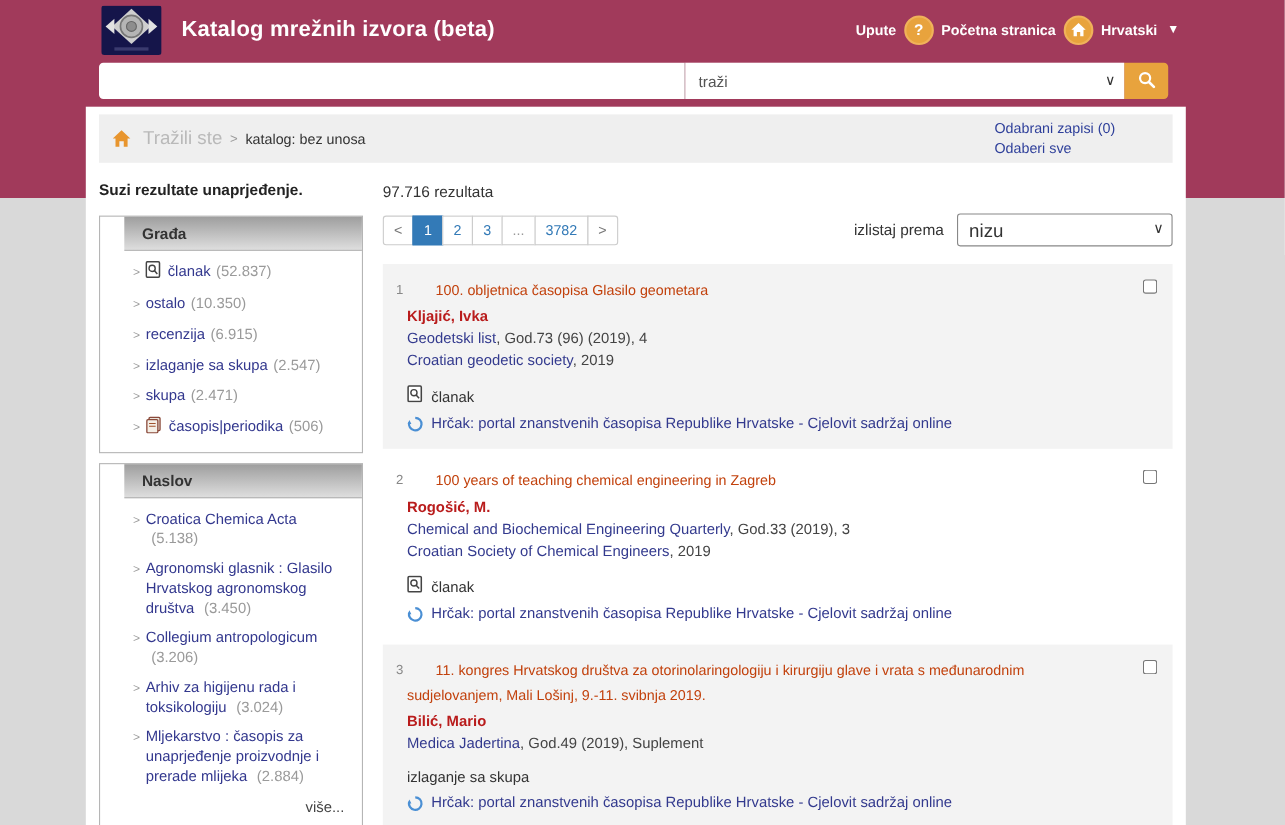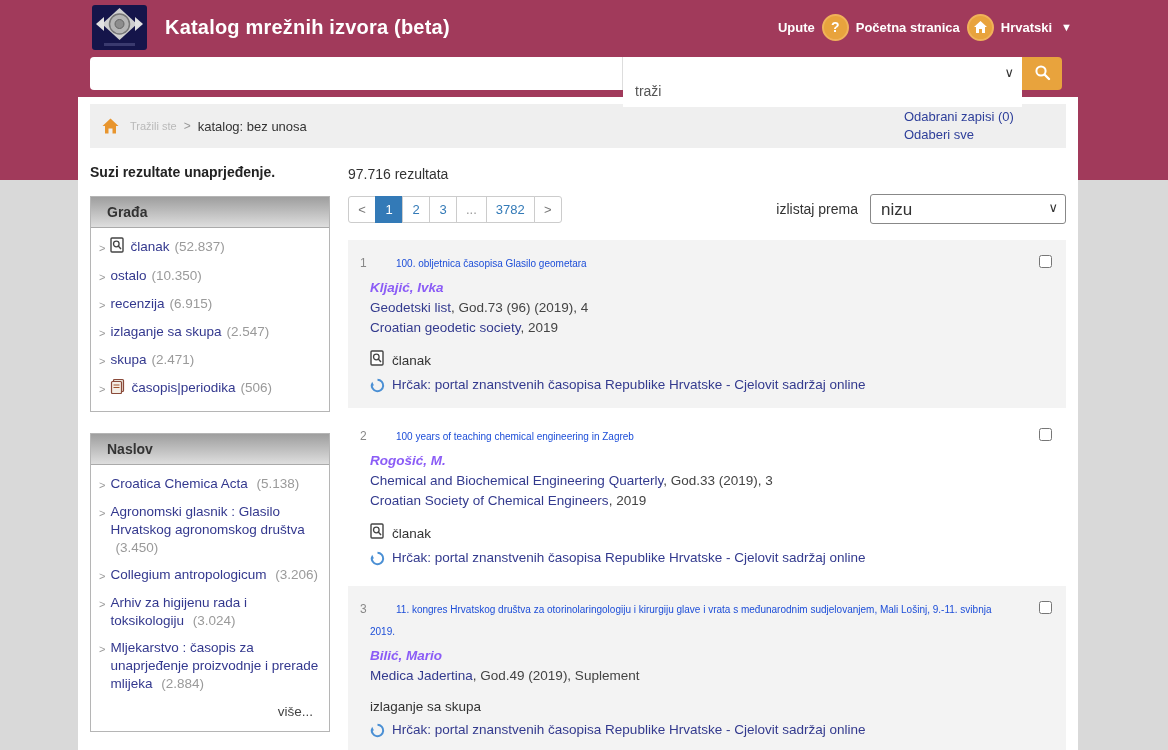--- a/index.html
+++ b/index.html
@@ -15,43 +15,43 @@
   .app-title { color:#fff; font-size:20px; font-weight:bold; margin-left:18px; letter-spacing:.2px; }
   .hdr-nav { margin-left:auto; display:flex; align-items:center; gap:7px; color:#fff; font-size:13px; font-weight:bold; padding-right:6px; }
   .hdr-link { color:#fff; text-decoration:none; cursor:pointer; }
   .nav-circle { width:27px; height:27px; border-radius:50%; background:#e8a33d; border:2px solid #f0b25a; display:flex; align-items:center; justify-content:center; color:#fff; font-size:14px; font-weight:bold; cursor:pointer; }
   .caret { font-size:11px; color:#fff; margin-left:2px; }
 
   
   .search-row { position:absolute; top:57px; left:90px; width:972px; height:33px; z-index:3; display:flex; }
   .search-input { flex:1 1 auto; border:none; outline:none; background:#fff; border-radius:4px 0 0 4px; padding:0 10px; font-size:14px; font-family:"Liberation Sans",sans-serif; }
   .search-select-wrap { position:relative; width:400px; background:#fff; border-left:1px solid #ddd; }
-  .search-select { width:100%; height:100%; border:none; outline:none; background:#fff; appearance:none; -webkit-appearance:none; padding:0 26px 0 12px; font-size:14px; color:#555; font-family:"Liberation Sans",sans-serif;margin-top:17px; }
+  .search-select { width:100%; height:100%; border:none; outline:none; background:#fff; appearance:none; -webkit-appearance:none; padding:0 26px 0 12px; font-size:14px; color:#555; font-family:"Liberation Sans",sans-serif; }
   .sel-chevron { position:absolute; right:8px; top:8px; font-size:13px; color:#333; pointer-events:none; }
   .search-btn { width:40px; border:none; background:#e8a33d; border-radius:0 4px 4px 0; cursor:pointer; display:flex; align-items:center; justify-content:center; }
 
   
   .column { position:absolute; top:97px; left:78px; width:1000px; height:653px; background:#fff; z-index:2; padding:7px 12px 0 12px; }
 
   
   .crumbbar { background:#efefef; height:44px; display:flex; align-items:center; padding:0 12px; }
   .crumb-home { width:18px; height:16px; margin-right:10px; cursor:pointer; }
-  .crumb-past { color:#b9b9b9; font-size:11px; cursor:pointer; }
+  .crumb-past { color:#b9b9b9; font-size:17px; cursor:pointer; }
   .crumb-sep { color:#999; font-size:12px; margin:0 7px; }
   .crumb-cur { color:#333; font-size:13px; }
   .sel-links { margin-left:auto; display:flex; flex-direction:column; line-height:18px; align-items:flex-start; width:150px; }
   .sel-links a { color:#2e3f9a; font-size:13px; text-decoration:none; cursor:pointer; }
 
   
   .main { display:flex; margin-top:16px; }
 
   
   .sidebar { width:240px; flex:0 0 auto; }
   .side-title { font-size:14px; font-weight:bold; color:#222; margin-bottom:16px; }
-  .facet { border:1px solid #b5b5b5; background:#fff; margin-bottom:21px; }
+  .facet { border:1px solid #b5b5b5; background:#fff; margin-bottom:9px;padding-left:22px; }
   .facet-hd { height:31px; background:linear-gradient(#9e9e9e,#dedede); border-bottom:1px solid #aaa; display:flex; align-items:center; padding-left:16px; font-size:14px; font-weight:bold; color:#333; }
   .facet-body { padding:10px 8px 10px 6px; }
   .fitem { display:flex; align-items:flex-start; margin-bottom:9px; font-size:13.5px; line-height:18px; }
   .fitem:last-child { margin-bottom:2px; }
   .farrow { color:#9a9a9a; font-size:11px; margin:1px 5px 0 2px; flex:0 0 auto; }
   .flink { color:#33388e; text-decoration:none; cursor:pointer; }
   .fcount { color:#9a9a9a; margin-left:5px; white-space:nowrap; }
   .ficon { margin-right:5px; margin-top:-1px; flex:0 0 auto; }
   .more-link { display:block; text-align:right; color:#444; font-size:13.5px; text-decoration:none; cursor:pointer; padding:2px 8px 2px 0; }
 
@@ -68,22 +68,22 @@
   .sort { margin-left:auto; display:flex; align-items:center; }
   .sort-label { font-size:14px; color:#333; margin-right:12px; }
   .sort-select-wrap { position:relative; width:196px; height:30px; }
   .sort-select { width:100%; height:100%; appearance:none; -webkit-appearance:none; border:1px solid #888; border-radius:3px; background:#fff; padding:0 24px 0 10px; font-size:17px; color:#333; font-family:"Liberation Sans",sans-serif; }
   .sort-chevron { position:absolute; right:8px; top:6px; font-size:13px; color:#333; pointer-events:none; }
 
   .rrow { position:relative; padding:13px 16px 14px 10px; margin-bottom:5px; }
   .rrow.alt { background:#f3f3f3; }
   .rnum { position:absolute; left:12px; top:16px; font-size:12px; color:#888; }
   .rbody { margin-left:12px; margin-right:50px; }
-  .rtitle { display:block; font-size:10px; color:#1d4ed8; text-decoration:none; cursor:pointer; text-indent:26px; line-height:22px; margin-bottom:3px; }
-  .rauthor { display:block; font-size:13.5px; font-weight:bold; color:#8b5cf6; text-decoration:none; cursor:pointer; line-height:20px;font-style:italic; }
+  .rtitle { display:block; font-size:13px; color:#c2410c; text-decoration:none; cursor:pointer; text-indent:26px; line-height:22px; margin-bottom:3px; }
+  .rauthor { display:block; font-size:13.5px; font-weight:bold; color:#b91c1c; text-decoration:none; cursor:pointer; line-height:20px; }
   .rmeta { font-size:13.5px; color:#444; line-height:20px; }
   .rmeta a { color:#333a8e; text-decoration:none; cursor:pointer; }
   .rtype { display:flex; align-items:center; font-size:13.5px; color:#333; margin-top:12px; line-height:18px; }
   .rtype .ficon { margin-right:7px; margin-top:0; }
   .raccess { display:flex; align-items:center; margin-top:5px; }
   .raccess a { font-size:13.5px; color:#333a8e; text-decoration:none; cursor:pointer; line-height:18px; }
   .hicon { margin-right:7px; flex:0 0 auto; display:flex; }
   .rcheck { position:absolute; right:14px; top:14px; }
   .rcheck input { width:13px; height:13px; cursor:pointer; }
 </style>

